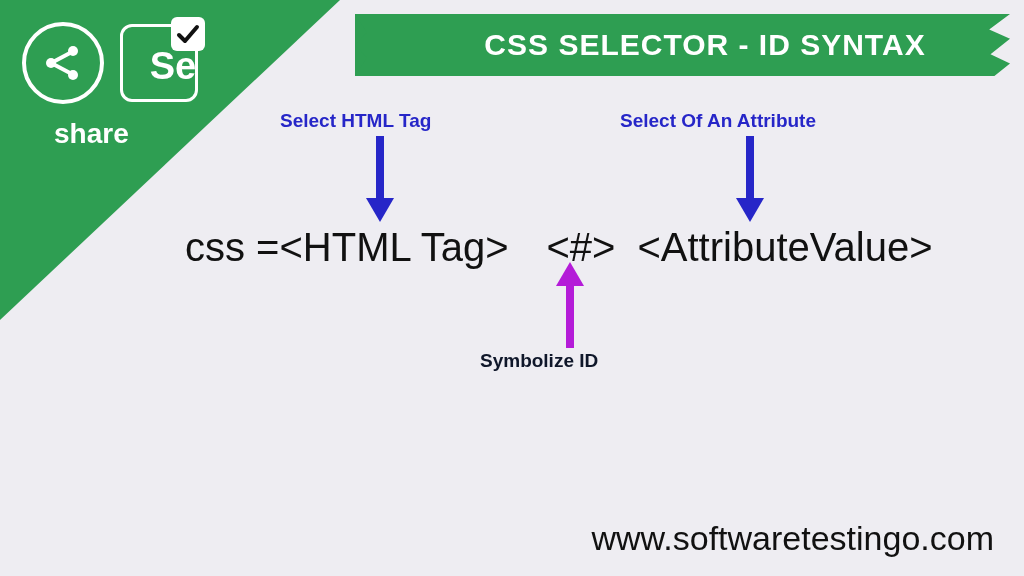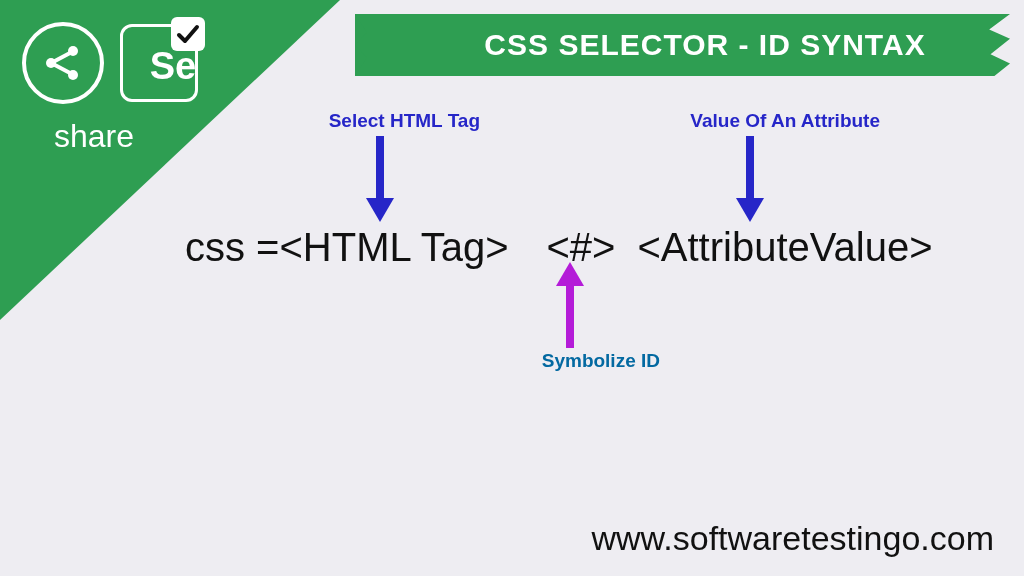--- a/index.html
+++ b/index.html
@@ -37,22 +37,22 @@
   .check-badge {
     position: absolute;
     top: -10px; right: -10px;
     width: 34px; height: 34px;
     background: #fff; border-radius: 6px;
     display: flex; align-items: center; justify-content: center;
   }
   .share-label {
     margin-top: 14px;
     margin-left: 32px;
-    font-size: 32px;
-    font-weight: 400;
+    font-size: 28px;
+    font-weight: 700;
   }
 
   
   .ribbon {
     position: absolute;
     top: 14px; left: 355px;
     width: 655px; height: 62px;
     background: #2e9e52;
     display: flex; align-items: center; justify-content: center; padding-left: 45px;
   }
@@ -87,23 +87,23 @@
     white-space: nowrap;
   }
   .seg { display: inline-block; }
   .gap { display: inline-block; width: 38px; }
 
   .annot {
     position: absolute;
     color: #2626c8;
     font-weight: 800;
     font-size: 19px;
-    text-align: right;
+    text-align: left;
   }
-  .annot.purple { color: #0369a1; }
+  .annot.purple { color: #0f172a; }
 
   .arrow {
     position: absolute;
   }
 
   .footer-url {
     position: absolute;
     bottom: 18px; right: 30px;
     font-size: 34px;
     color: #111;
@@ -138,21 +138,21 @@
 
 <div class="ribbon">
   <span class="ribbon-text">CSS SELECTOR - ID SYNTAX</span>
 </div>
 
 <div class="diagram">
   <span class="seg">css = </span><span class="seg" id="seg-tag">&lt;HTML Tag&gt;</span><span class="gap"></span><span class="seg" id="seg-hash">&lt;#&gt;</span><span class="gap" style="width:22px"></span><span class="seg" id="seg-attr">&lt;AttributeValue&gt;</span>
 </div>
 
 <div class="annot" style="top:110px; left:280px; width:200px;">Select HTML Tag</div>
-<div class="annot" style="top:110px; left:620px; width:260px;">Value Of An Attribute</div>
+<div class="annot" style="top:110px; left:620px; width:260px;">Select Of An Attribute</div>
 <div class="annot purple" style="top:350px; left:480px; width:180px;">Symbolize ID</div>
 
 <svg class="arrow" style="top:132px; left:360px;" width="40" height="92">
   <line x1="20" y1="4" x2="20" y2="70" stroke="#2626c8" stroke-width="8"></line>
   <polygon points="20,90 6,66 34,66" fill="#2626c8"></polygon>
 </svg>
 <svg class="arrow" style="top:132px; left:730px;" width="40" height="92">
   <line x1="20" y1="4" x2="20" y2="70" stroke="#2626c8" stroke-width="8"></line>
   <polygon points="20,90 6,66 34,66" fill="#2626c8"></polygon>
 </svg>

